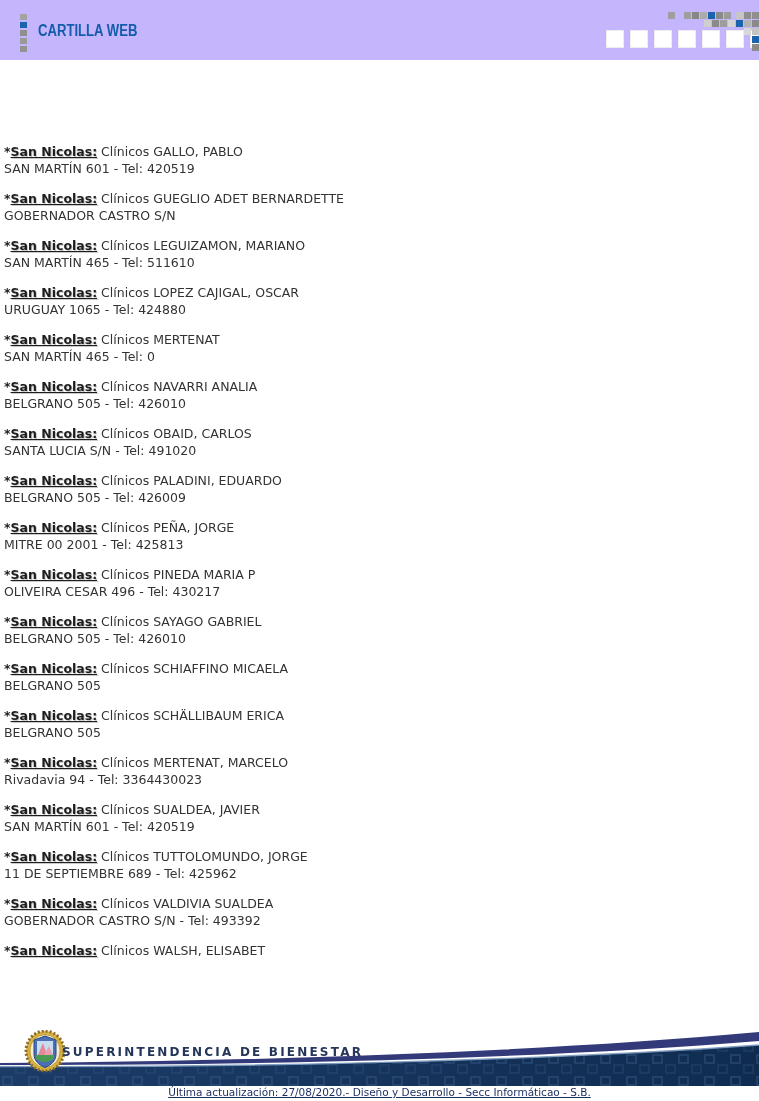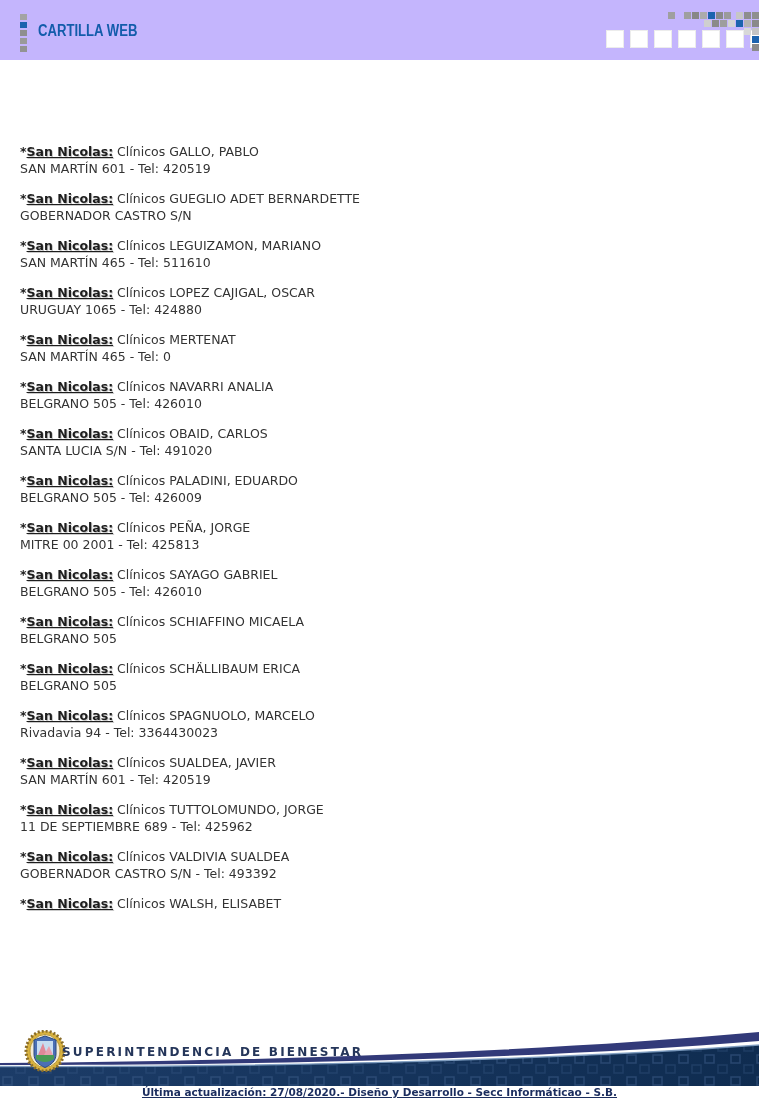--- a/index.html
+++ b/index.html
@@ -16,42 +16,42 @@
     position:absolute;left:38px;top:22px;
     font-family:"Liberation Sans", sans-serif;
     font-weight:bold;font-size:16px;letter-spacing:0px;
     color:#135cab;transform:scaleX(.82);transform-origin:left center;
     white-space:nowrap;
   }
   .mosaic{position:absolute;right:0;top:0;width:160px;height:60px;}
   .mosaic .sq{position:absolute;width:7px;height:7px;}
   .mosaic .osq{position:absolute;width:16px;height:16px;border:1px solid #ececec;background:#fff;}
   
-  .content{padding:83px 14px 0 20px;}
+  .content{padding:83px 14px 0 4px;}
   .entry{
     margin:0 0 13px 0;
     font-size:12.5px;line-height:17px;color:#333;
   }
   .entry .prefix{font-weight:bold;color:#222;}
   .entry .loc{
     font-weight:bold;color:#1d1d1d;text-decoration:underline;
     text-shadow:1px 1px 0 #c9c9c9;
   }
   .entry .nm,.entry .addr{color:#333;}
   
   .footer-logo{position:absolute;left:24px;top:1030px;z-index:3;}
   .footer-org{
     position:absolute;left:62px;top:1045px;z-index:3;
     font-size:12px;font-weight:bold;letter-spacing:2.2px;color:#25365a;
     white-space:nowrap;
   }
   .band-svg{position:absolute;left:0;top:1030px;width:759px;height:56px;z-index:1;}
   .footer-note{
     position:absolute;left:0;top:1086px;width:759px;z-index:3;
-    text-align:center;font-size:10.5px;font-weight:bold;
+    text-align:center;font-size:10.5px;font-weight:normal;
     color:#1b2d5e;text-decoration:underline;
   }
 </style>
 </head>
 <body>
 
 <div class="header">
   <div class="logo-strip" id="logo-strip">
       <div class="sq" style="left: 0px; top: 0px; background: rgb(163, 163, 163);"></div>
       <div class="sq" style="left: 0px; top: 8px; background: rgb(28, 99, 174);"></div>
@@ -95,24 +95,25 @@
 <div class="content" id="entries">
     <p class="entry"><span class="prefix">*</span><span class="loc">San Nicolas:</span><span class="nm"> Clínicos GALLO, PABLO</span><br><span class="addr">SAN MARTÍN 601 - Tel: 420519</span></p>
     <p class="entry"><span class="prefix">*</span><span class="loc">San Nicolas:</span><span class="nm"> Clínicos GUEGLIO ADET BERNARDETTE</span><br><span class="addr">GOBERNADOR CASTRO S/N</span></p>
     <p class="entry"><span class="prefix">*</span><span class="loc">San Nicolas:</span><span class="nm"> Clínicos LEGUIZAMON, MARIANO</span><br><span class="addr">SAN MARTÍN 465 - Tel: 511610</span></p>
     <p class="entry"><span class="prefix">*</span><span class="loc">San Nicolas:</span><span class="nm"> Clínicos LOPEZ CAJIGAL, OSCAR</span><br><span class="addr">URUGUAY 1065 - Tel: 424880</span></p>
     <p class="entry"><span class="prefix">*</span><span class="loc">San Nicolas:</span><span class="nm"> Clínicos MERTENAT</span><br><span class="addr">SAN MARTÍN 465 - Tel: 0</span></p>
     <p class="entry"><span class="prefix">*</span><span class="loc">San Nicolas:</span><span class="nm"> Clínicos NAVARRI ANALIA</span><br><span class="addr">BELGRANO 505 - Tel: 426010</span></p>
     <p class="entry"><span class="prefix">*</span><span class="loc">San Nicolas:</span><span class="nm"> Clínicos OBAID, CARLOS</span><br><span class="addr">SANTA LUCIA S/N - Tel: 491020</span></p>
     <p class="entry"><span class="prefix">*</span><span class="loc">San Nicolas:</span><span class="nm"> Clínicos PALADINI, EDUARDO</span><br><span class="addr">BELGRANO 505 - Tel: 426009</span></p>
     <p class="entry"><span class="prefix">*</span><span class="loc">San Nicolas:</span><span class="nm"> Clínicos PEÑA, JORGE</span><br><span class="addr">MITRE 00 2001 - Tel: 425813</span></p>
+    <p class="entry"><span class="prefix">*</span><span class="loc">San Nicolas:</span><span class="nm"> Clínicos PINEDA MARIA P</span><br><span class="addr">OLIVEIRA CESAR 496 - Tel: 430217</span></p>
     <p class="entry"><span class="prefix">*</span><span class="loc">San Nicolas:</span><span class="nm"> Clínicos SAYAGO GABRIEL</span><br><span class="addr">BELGRANO 505 - Tel: 426010</span></p>
     <p class="entry"><span class="prefix">*</span><span class="loc">San Nicolas:</span><span class="nm"> Clínicos SCHIAFFINO MICAELA</span><br><span class="addr">BELGRANO 505</span></p>
     <p class="entry"><span class="prefix">*</span><span class="loc">San Nicolas:</span><span class="nm"> Clínicos SCHÄLLIBAUM ERICA</span><br><span class="addr">BELGRANO 505</span></p>
-    <p class="entry"><span class="prefix">*</span><span class="loc">San Nicolas:</span><span class="nm"> Clínicos SPAGNUOLO, MARCELO</span><br><span class="addr">Rivadavia 94 - Tel: 3364430023</span></p>
+    <p class="entry"><span class="prefix">*</span><span class="loc">San Nicolas:</span><span class="nm"> Clínicos MERTENAT, MARCELO</span><br><span class="addr">Rivadavia 94 - Tel: 3364430023</span></p>
     <p class="entry"><span class="prefix">*</span><span class="loc">San Nicolas:</span><span class="nm"> Clínicos SUALDEA, JAVIER</span><br><span class="addr">SAN MARTÍN 601 - Tel: 420519</span></p>
     <p class="entry"><span class="prefix">*</span><span class="loc">San Nicolas:</span><span class="nm"> Clínicos TUTTOLOMUNDO, JORGE</span><br><span class="addr">11 DE SEPTIEMBRE 689 - Tel: 425962</span></p>
     <p class="entry"><span class="prefix">*</span><span class="loc">San Nicolas:</span><span class="nm"> Clínicos VALDIVIA SUALDEA</span><br><span class="addr">GOBERNADOR CASTRO S/N - Tel: 493392</span></p>
     <p class="entry"><span class="prefix">*</span><span class="loc">San Nicolas:</span><span class="nm"> Clínicos WALSH, ELISABET</span></p>
   </div>
 
 <svg class="footer-logo" width="42" height="42" viewBox="0 0 42 42">
   <ellipse cx="21" cy="21" rx="19" ry="20" fill="#d8b23f"></ellipse>
   <ellipse cx="21" cy="21" rx="19" ry="20" fill="none" stroke="#8a6d2a" stroke-width="3" stroke-dasharray="2,2"></ellipse>
   <ellipse cx="21" cy="21" rx="15" ry="16.5" fill="#f3ecd6" stroke="#b99937" stroke-width="1"></ellipse>

